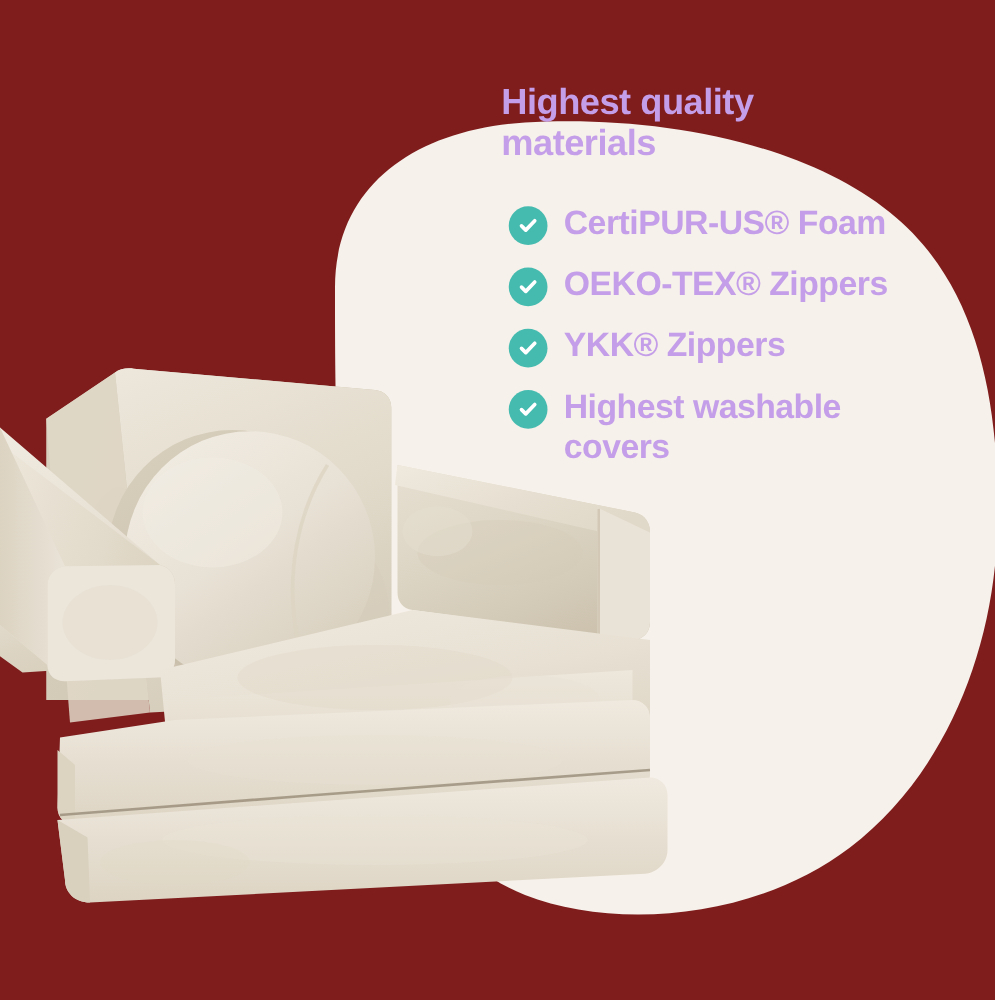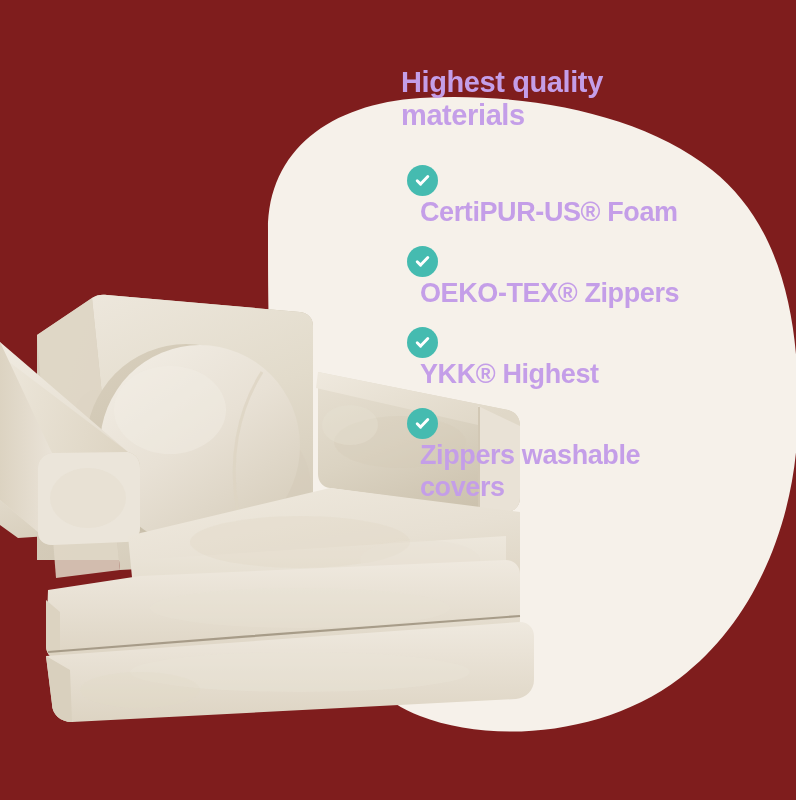--- a/index.html
+++ b/index.html
@@ -59,21 +59,20 @@
     padding: 0;
     position: absolute;
     left: 6px;
     top: 96px;
     width: 392px;
   }
   .feature-item {
     display: flex;
     align-items: flex-start;
     margin-bottom: 15px;
-    flex-direction: column;
   }
   .check-badge {
     flex: 0 0 auto;
     width: 31px;
     height: 31px;
     border-radius: 50%;
     background: #45BBB0;
     display: flex;
     align-items: center;
     justify-content: center;
@@ -276,29 +275,29 @@
         </span>
         <span class="feature-label">OEKO-TEX® Zippers</span>
       </li>
 
       <li class="feature-item">
         <span class="check-badge">
           <svg width="17" height="17" viewBox="0 0 17 17">
             <path d="M3.2 8.7 L6.6 12.1 L13.8 4.6" fill="none" stroke="#FFFFFF" stroke-width="2.9" stroke-linecap="round" stroke-linejoin="round"></path>
           </svg>
         </span>
-        <span class="feature-label">YKK® Highest</span>
+        <span class="feature-label">YKK® Zippers</span>
       </li>
 
       <li class="feature-item">
         <span class="check-badge">
           <svg width="17" height="17" viewBox="0 0 17 17">
             <path d="M3.2 8.7 L6.6 12.1 L13.8 4.6" fill="none" stroke="#FFFFFF" stroke-width="2.9" stroke-linecap="round" stroke-linejoin="round"></path>
           </svg>
         </span>
-        <span class="feature-label">Zippers washable
+        <span class="feature-label">Highest washable
 covers</span>
       </li>
 
     </ul>
   </div>
 
 </div>
 
 </body></html>

